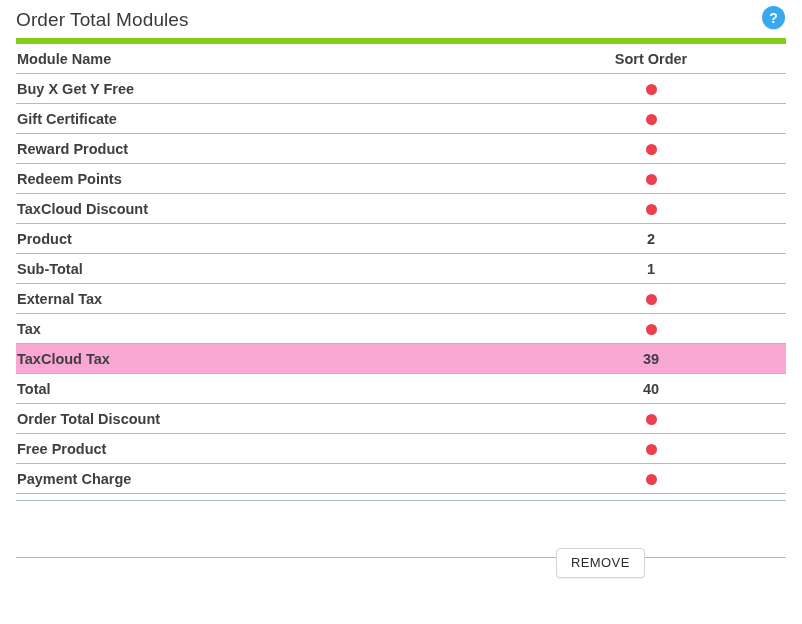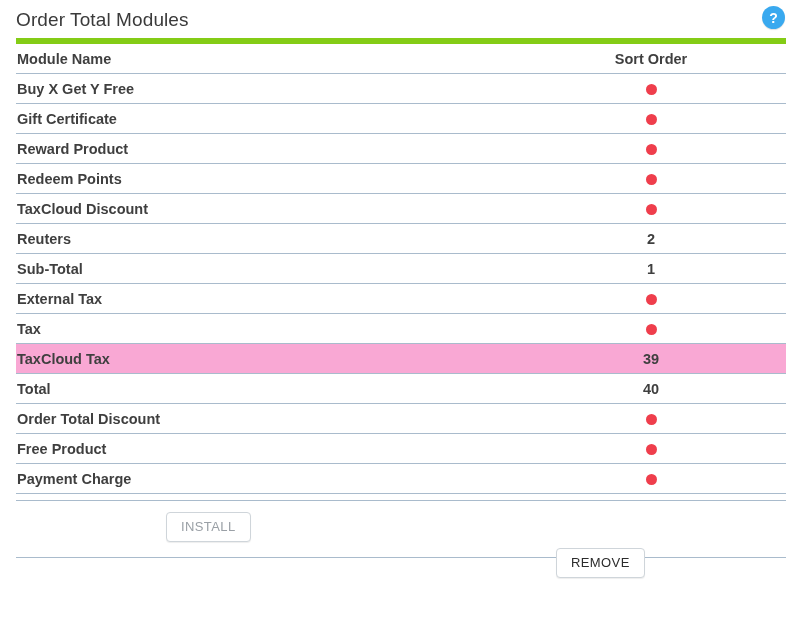--- a/index.html
+++ b/index.html
@@ -169,21 +169,21 @@
         </tr>
         <tr>
           <td class="col-name">Redeem Points</td>
           <td class="col-sort"><span class="sort-dot" style="background: rgb(239, 62, 76);"></span></td>
         </tr>
         <tr>
           <td class="col-name">TaxCloud Discount</td>
           <td class="col-sort"><span class="sort-dot" style="background: rgb(239, 62, 76);"></span></td>
         </tr>
         <tr>
-          <td class="col-name">Reuters</td>
+          <td class="col-name">Product</td>
           <td class="col-sort"><span class="sort-num">2</span></td>
         </tr>
         <tr>
           <td class="col-name">Sub-Total</td>
           <td class="col-sort"><span class="sort-num">1</span></td>
         </tr>
         <tr>
           <td class="col-name">External Tax</td>
           <td class="col-sort"><span class="sort-dot" style="background: rgb(239, 62, 76);"></span></td>
         </tr>
@@ -210,17 +210,16 @@
         <tr>
           <td class="col-name">Payment Charge</td>
           <td class="col-sort"><span class="sort-dot" style="background: rgb(239, 62, 76);"></span></td>
         </tr>
       </tbody>
   </table>
 
   <div class="table-foot-rule"></div>
 
   <div class="actions">
-    <button class="btn btn-install">INSTALL</button>
     <button class="btn btn-remove">REMOVE</button>
   </div>
 
 </div>
 
 </body></html>

